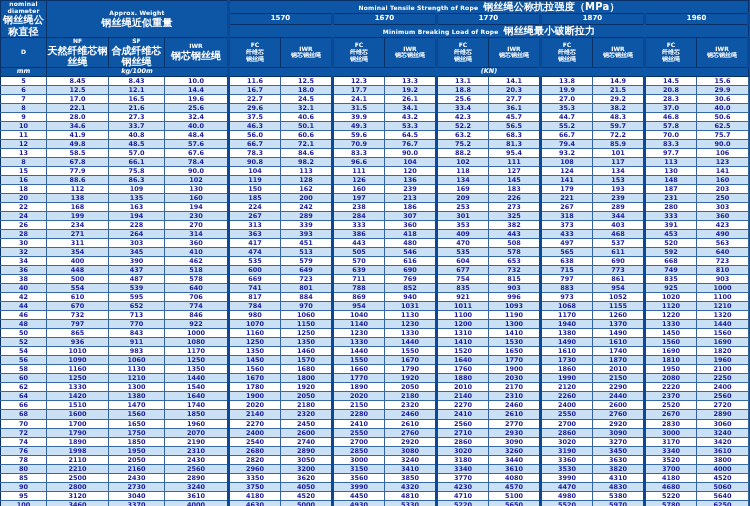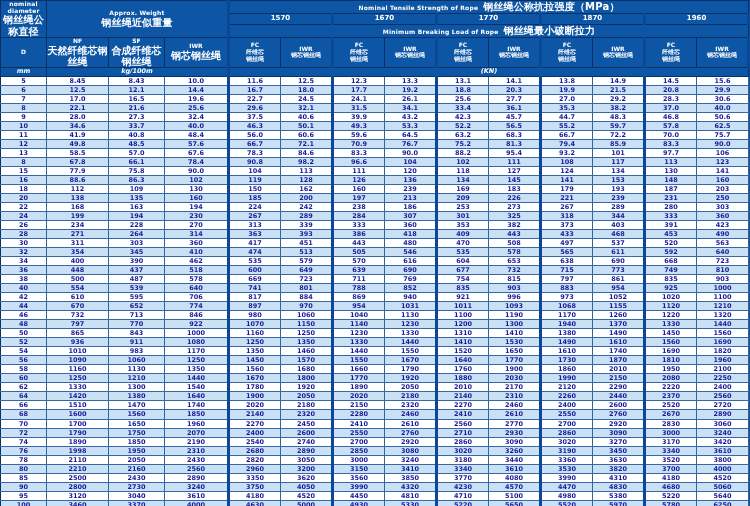--- a/index.html
+++ b/index.html
@@ -557,21 +557,21 @@
           <td>973</td>
           <td class="grp-end">1052</td>
           <td>1020</td>
           <td>1100</td>
         </tr>
         <tr class="alt">
           <td>44</td>
           <td>670</td>
           <td>652</td>
           <td class="grp-end">774</td>
-          <td>897</td>
+          <td>784</td>
           <td class="grp-end">970</td>
           <td>954</td>
           <td class="grp-end">1031</td>
           <td>1011</td>
           <td class="grp-end">1093</td>
           <td>1068</td>
           <td class="grp-end">1155</td>
           <td>1120</td>
           <td>1210</td>
         </tr>

